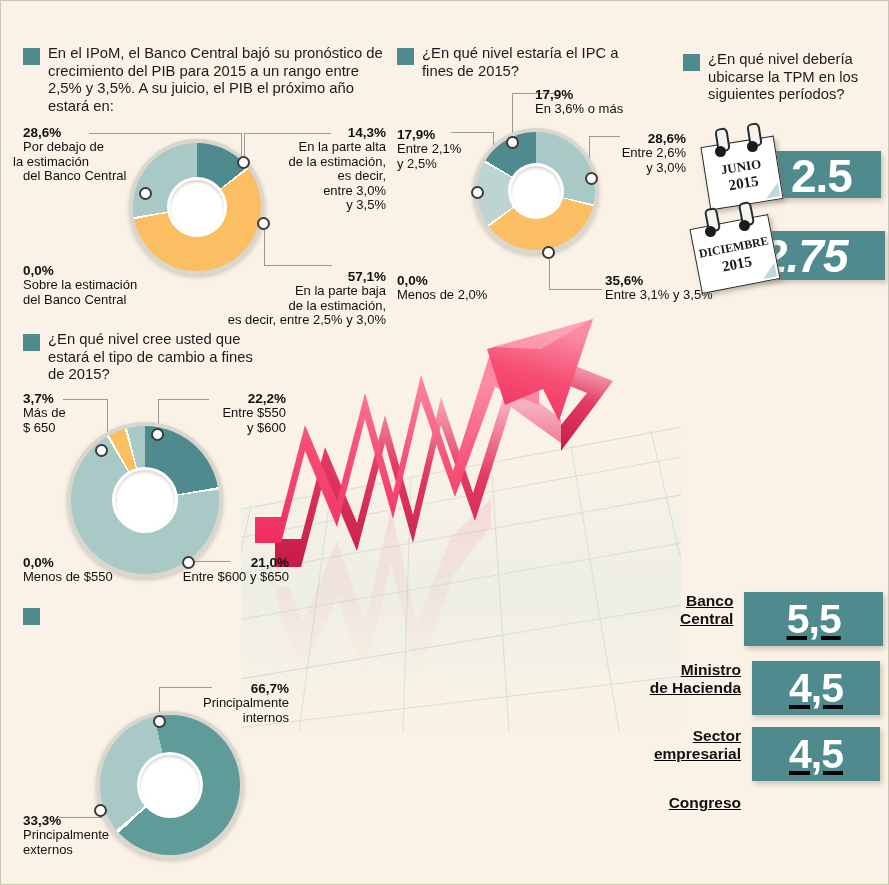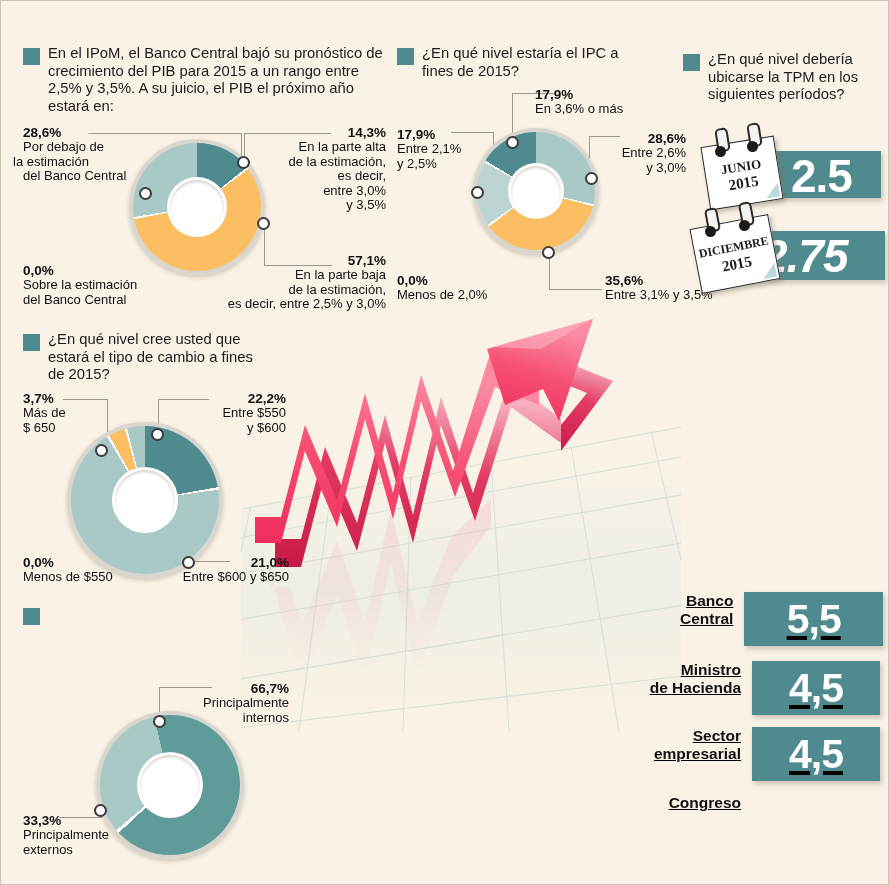--- a/index.html
+++ b/index.html
@@ -141,21 +141,21 @@
 
   <div class="lbl r" style="left:260px;top:124px;width:125px;">
     <div class="pct">14,3%</div>
     <div class="txt">En la parte alta</div>
     <div class="txt">de la estimación,</div>
     <div class="txt">es decir,</div>
     <div class="txt">entre 3,0%</div>
     <div class="txt">y 3,5%</div>
   </div>
 
-  <div class="lbl r" style="left:180px;top:252px;width:205px;">
+  <div class="lbl r" style="left:180px;top:268px;width:205px;">
     <div class="pct">57,1%</div>
     <div class="txt">En la parte baja</div>
     <div class="txt">de la estimación,</div>
     <div class="txt">es decir, entre 2,5% y 3,0%</div>
   </div>
 
   <div class="donutwrap" style="left:128px;top:138px;width:136px;height:136px;">
     <div class="donut" style="inset:0;">
       <div class="ringbg"></div>
       <div class="pie" style="inset:4px;background:conic-gradient(#4f8b8e 0deg 51.5deg,#fff 51.5deg 53.5deg,#fbbe63 53.5deg 259deg,#fff 259deg 261deg,#a9c9c6 261deg 360deg);"></div>

